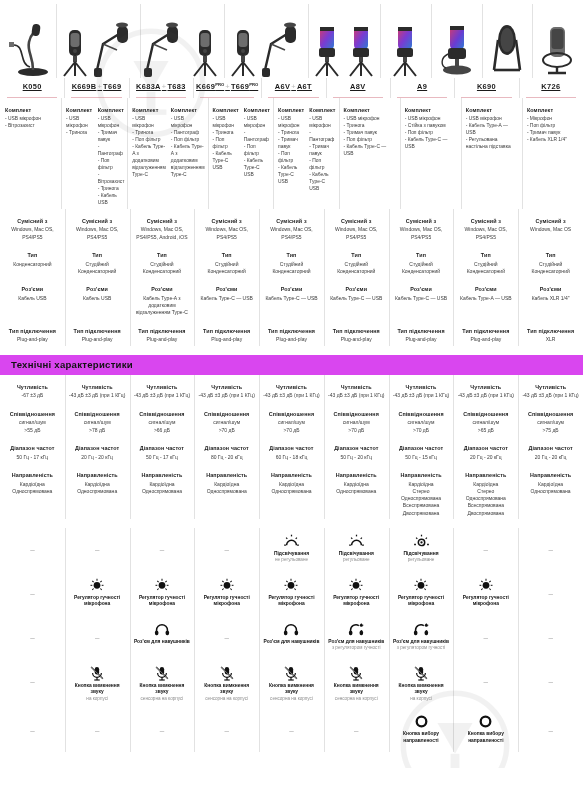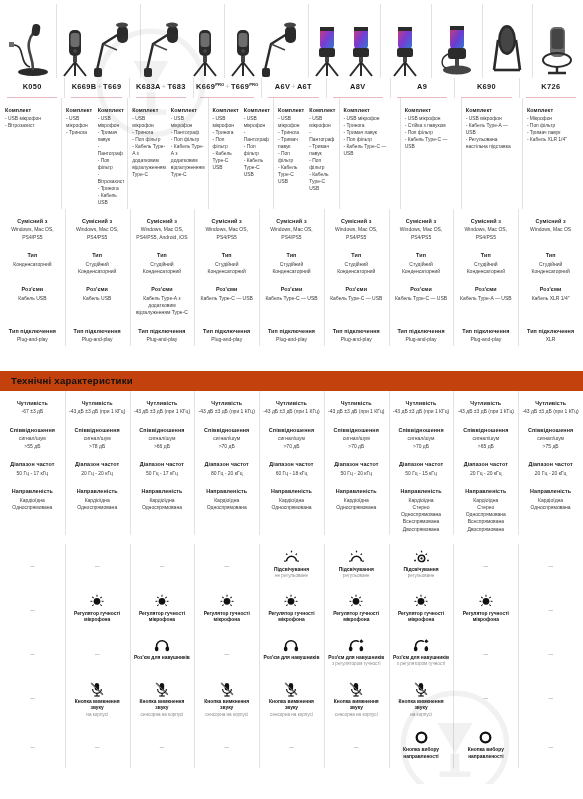--- a/index.html
+++ b/index.html
@@ -50,20 +50,21 @@
 
   
   .name-row .cell {
     padding-top: 4px;
     padding-bottom: 7px;
     font-size: 7.4px;
     font-weight: bold;
     letter-spacing: .35px;
     color: #1a1a1a;
     white-space: nowrap;
+    text-decoration: underline;
   }
   .name-row .cell.div::before { top: 0; bottom: 0; }
   .name-under {
     position: absolute;
     left: 7px; right: 7px;
     bottom: 0px;
     height: 1px;
     background: #e8b9c0;
   }
   .sup { font-size: 4.2px; vertical-align: super; letter-spacing: 0; }
@@ -91,32 +92,31 @@
     text-align: left;
     padding-left: 2px;
   }
   .kit-wrap { display: flex; gap: 3px; justify-content: center; }
   .kit-col { flex: 1; min-width: 0; }
   .kit-col .sp-h { text-align: left; padding-left: 2px; }
   .dash { font-size: 8px; color: #9a9a9a; }
 
   
   .banner {
-    background: #c2410c;
+    background: #d946ef;
     height: 20px;
     display: flex;
     align-items: center;
     padding-left: 11px;
     font-size: 9.6px;
     font-weight: bold;
     letter-spacing: .25px;
     color: #111;
     position: relative;
     z-index: 6;
-    margin-top: 16px;
   }
   .band-gap { height: 9px; background: #fff; }
 
   
   .feat-row .cell {
     padding-top: 6px;
     padding-bottom: 6px;
     min-height: 44px;
     display: flex;
     flex-direction: column;

